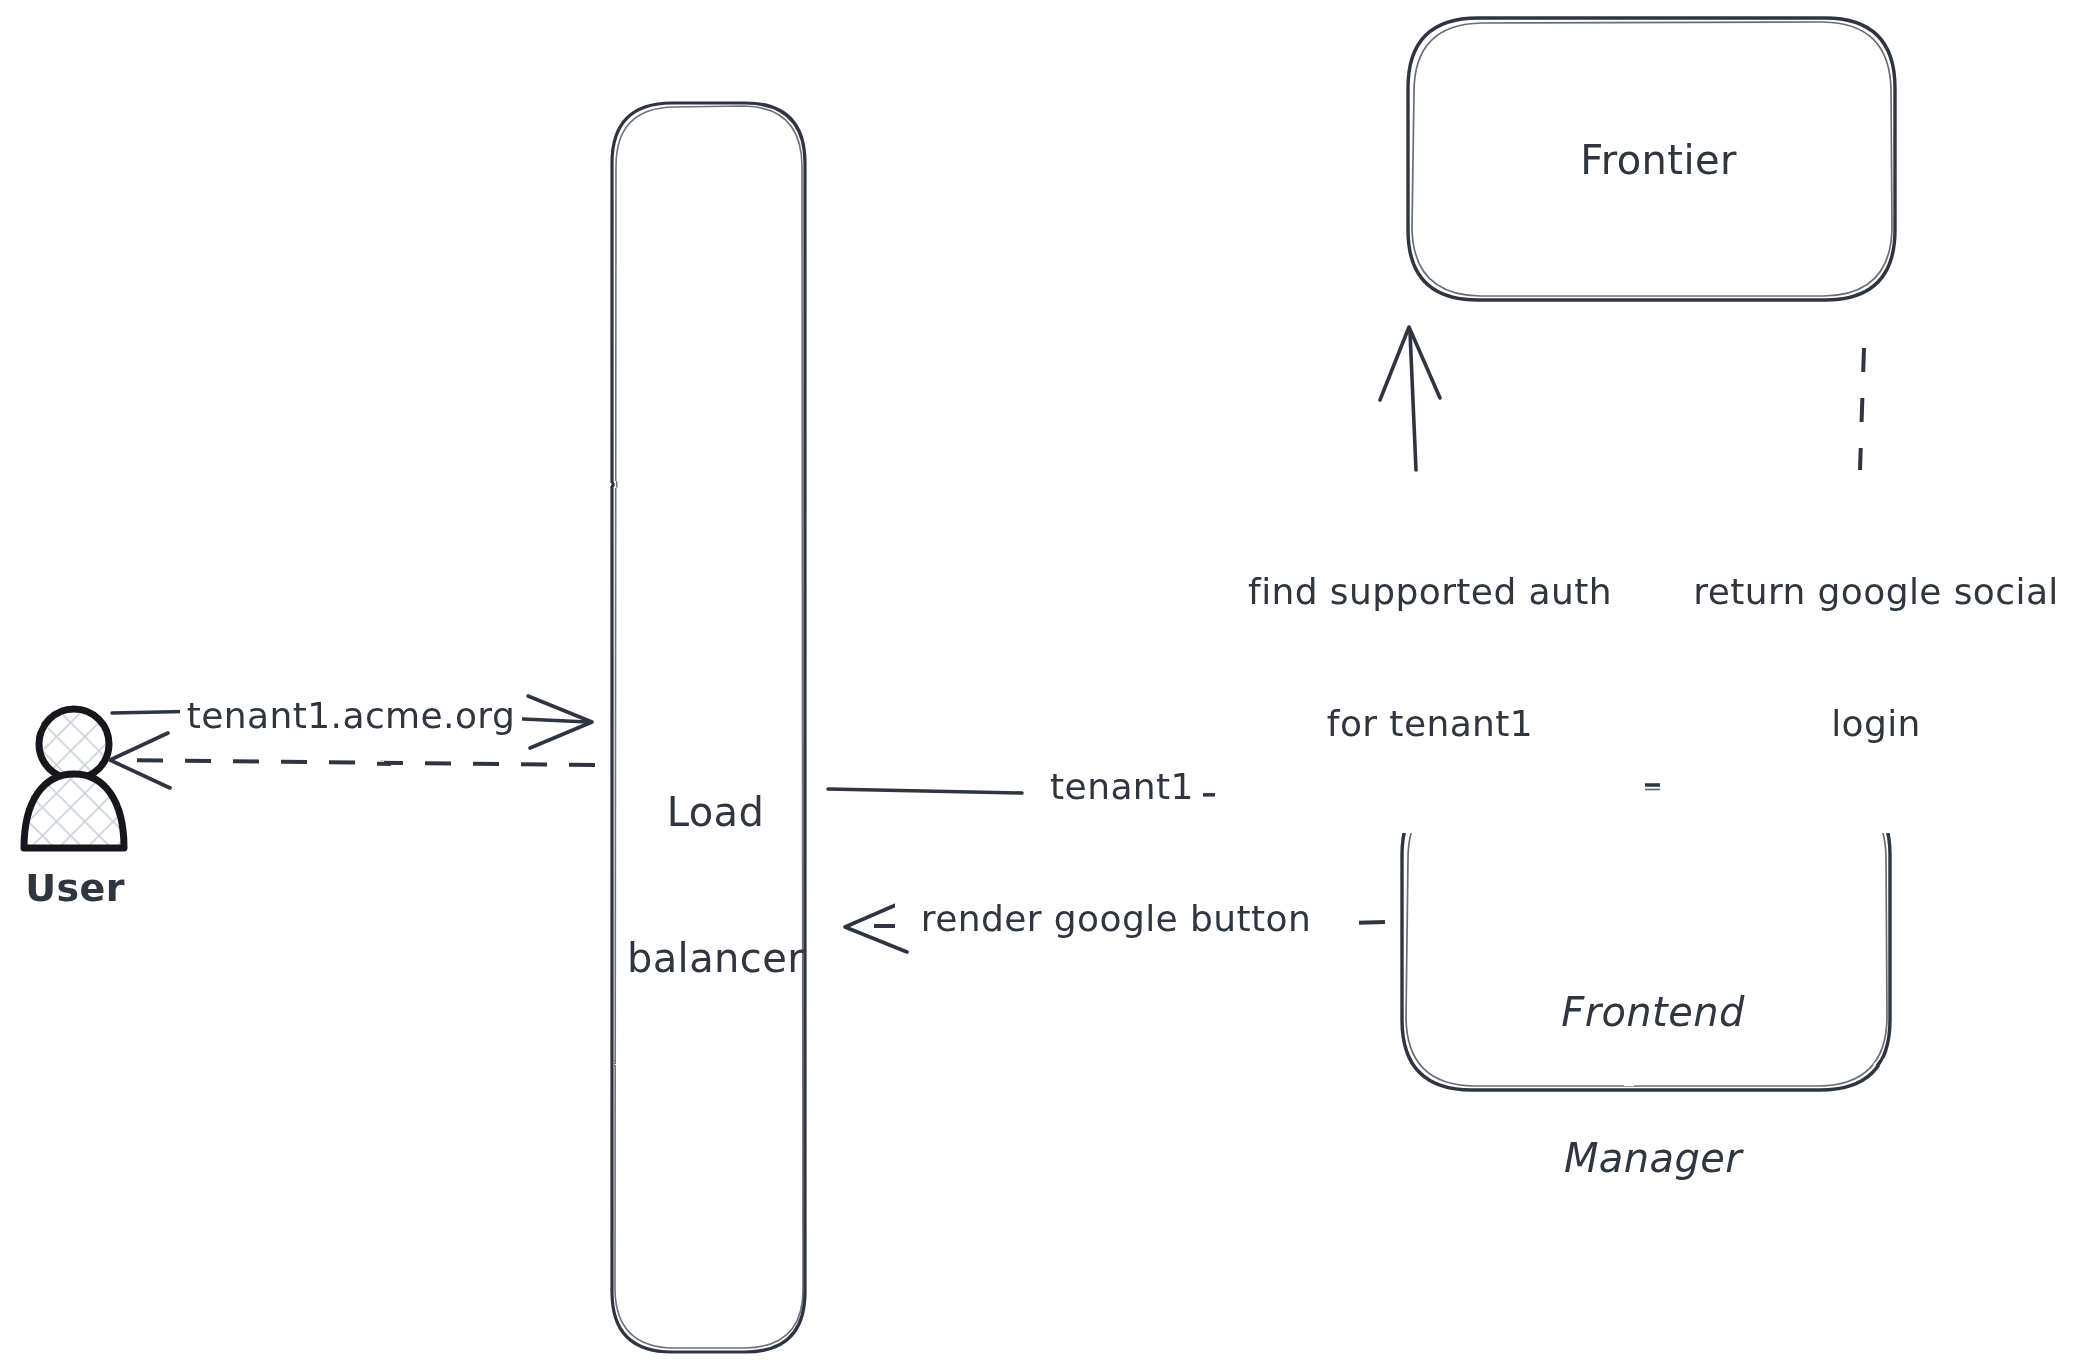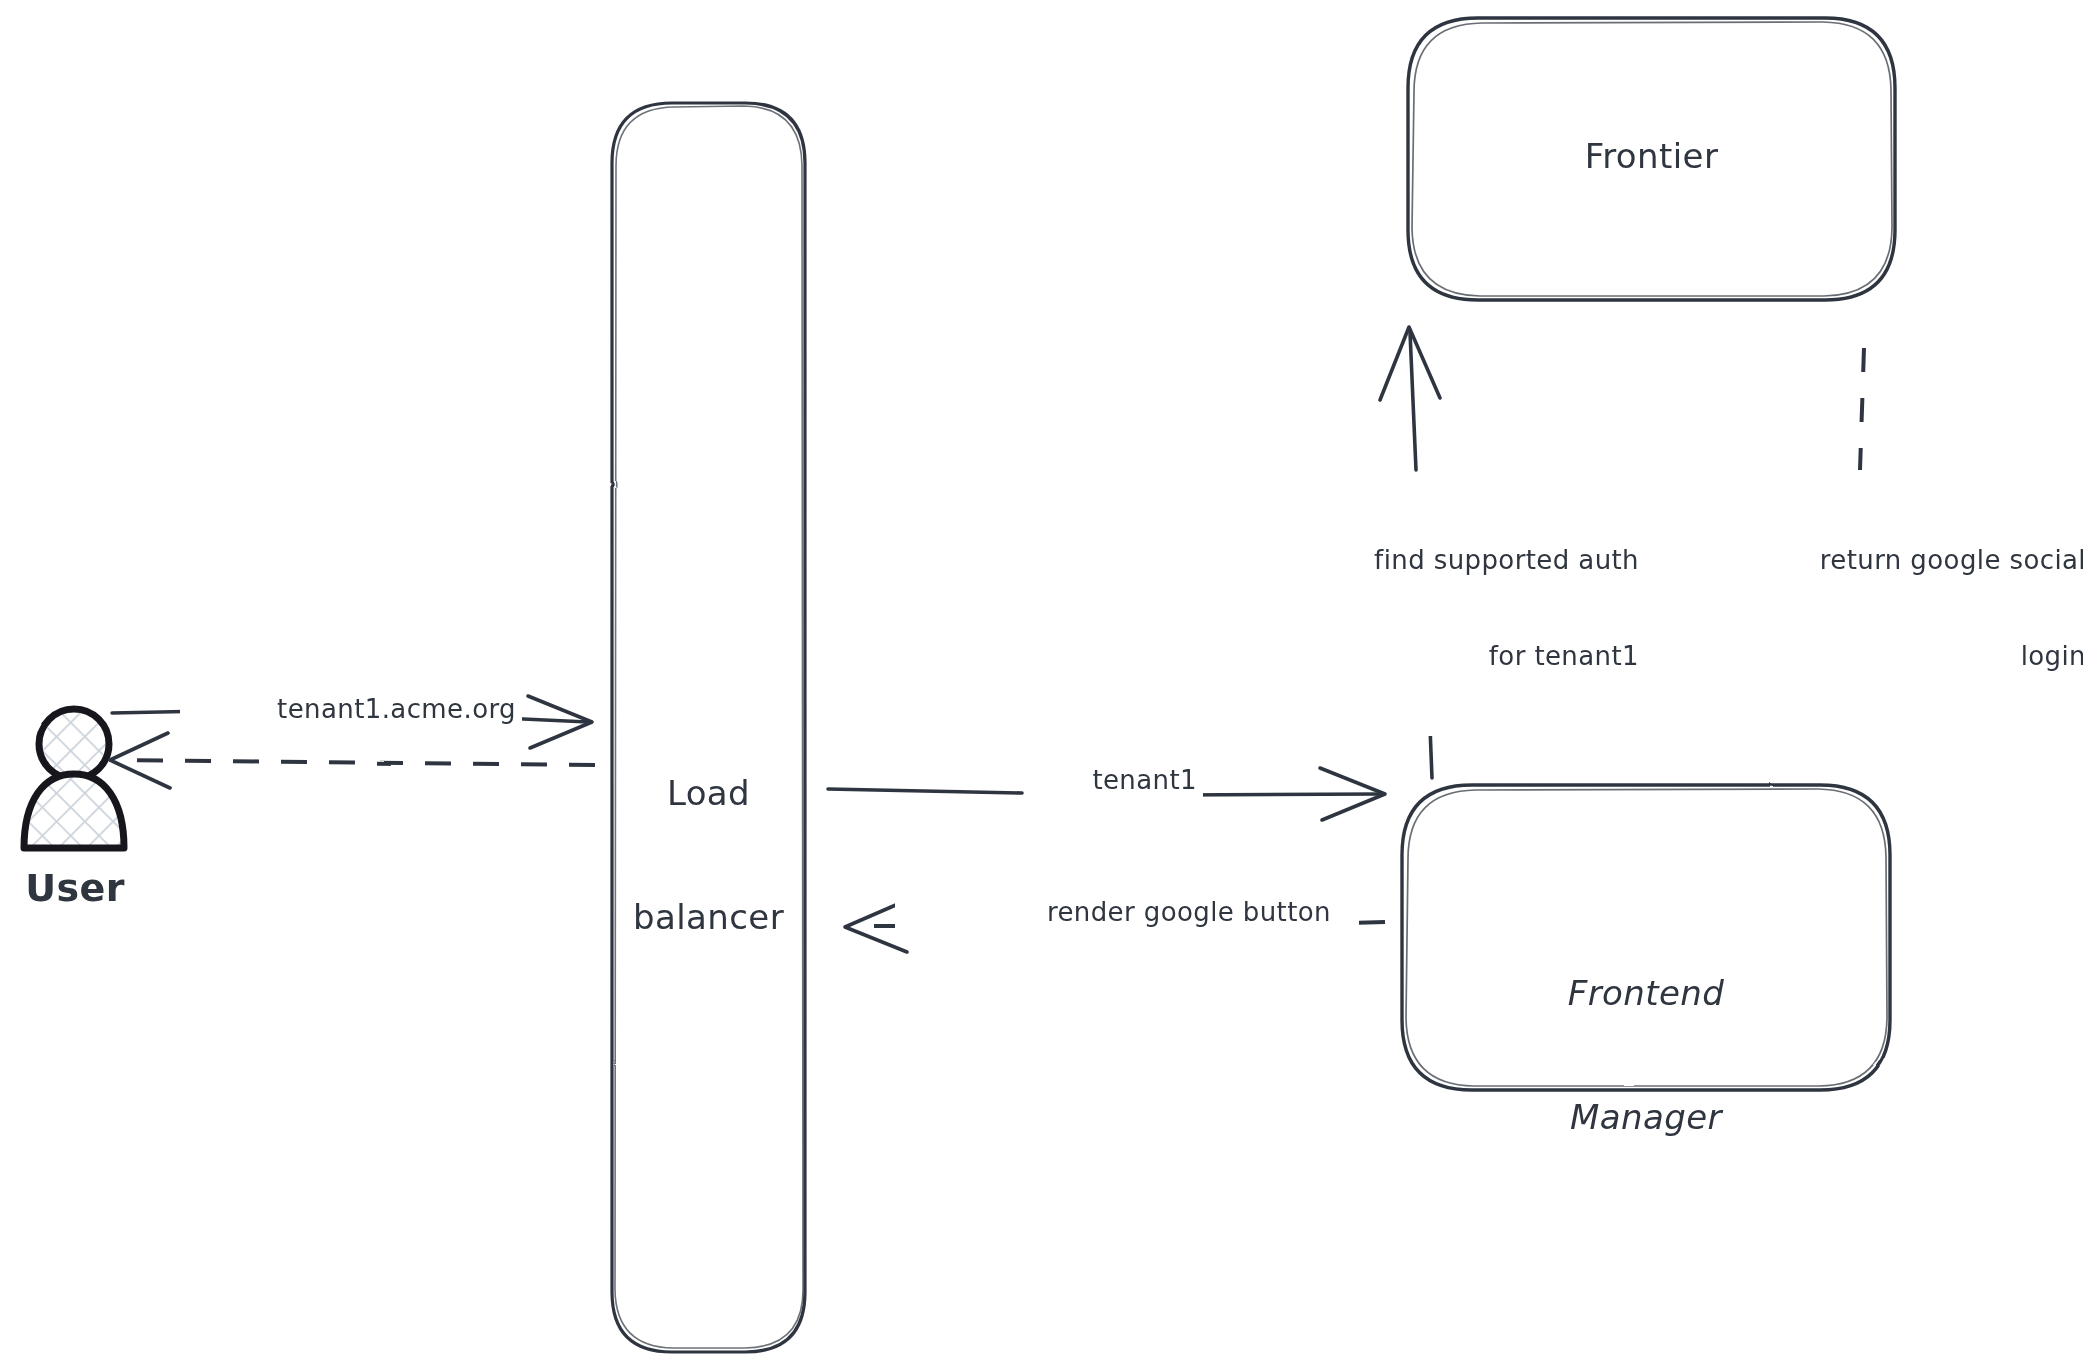--- a/index.html
+++ b/index.html
@@ -32,27 +32,27 @@
     color: #2f3640;
     font-family: "DejaVu Sans", sans-serif;
     font-weight: 400;
     letter-spacing: 0.4px;
     text-align: center;
     white-space: pre;
     line-height: 1.22;
     user-select: none;
   }
   .node-label {
-    font-size: 34px;
+    font-size: 40px;
+    margin-left: 7px;
   }
   .edge-label {
-    font-size: 26px;
+    font-size: 36px;
     background: #ffffff;
     padding: 0 6px;
-    text-align: right;
   }
   .actor-label {
     font-size: 38px;
     font-weight: bold;
   }
 </style>
 </head>
 <body>
 
 <div id="canvas">

